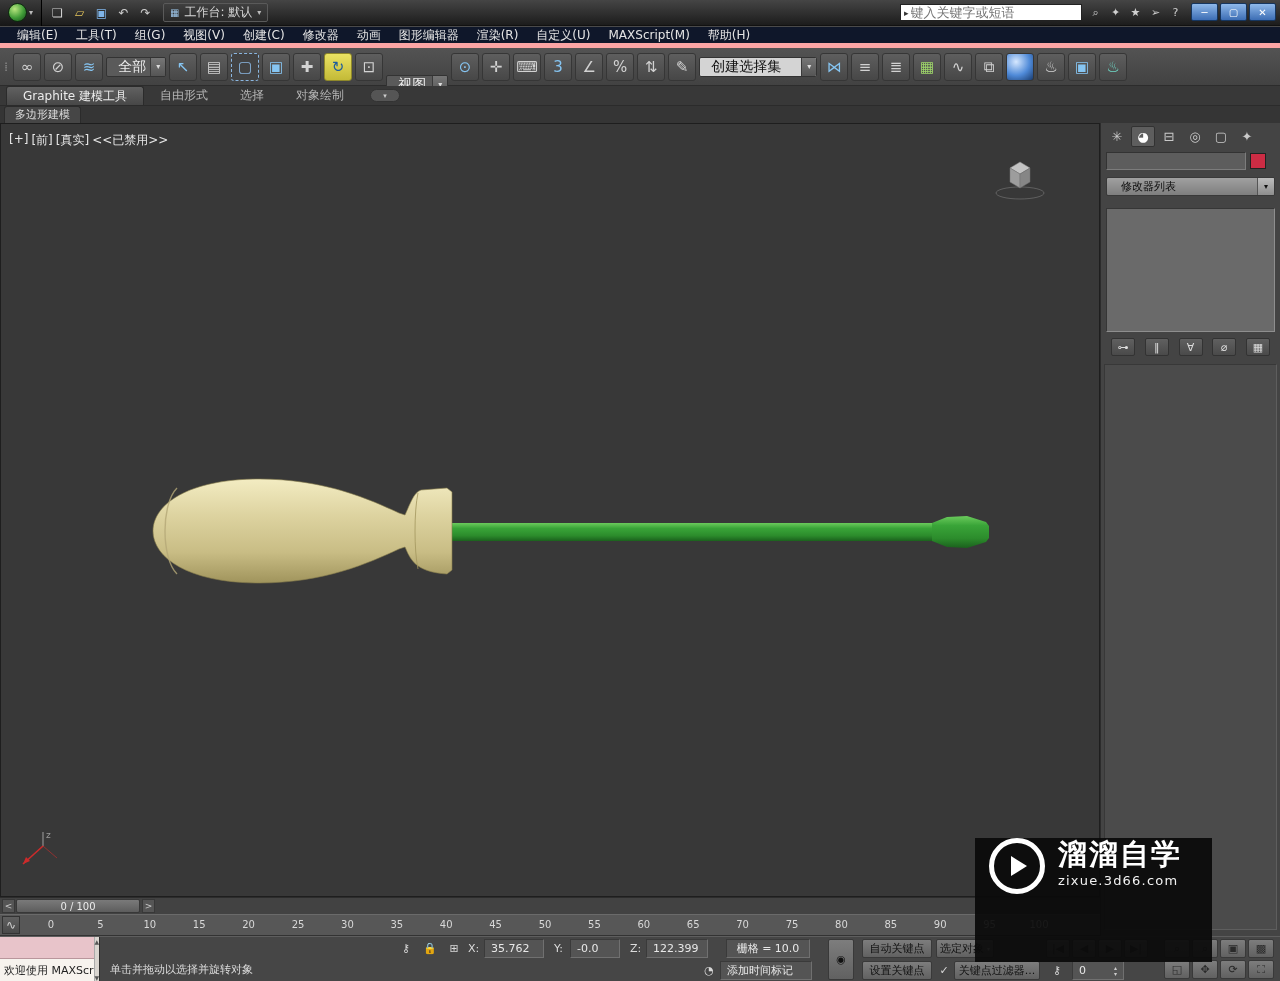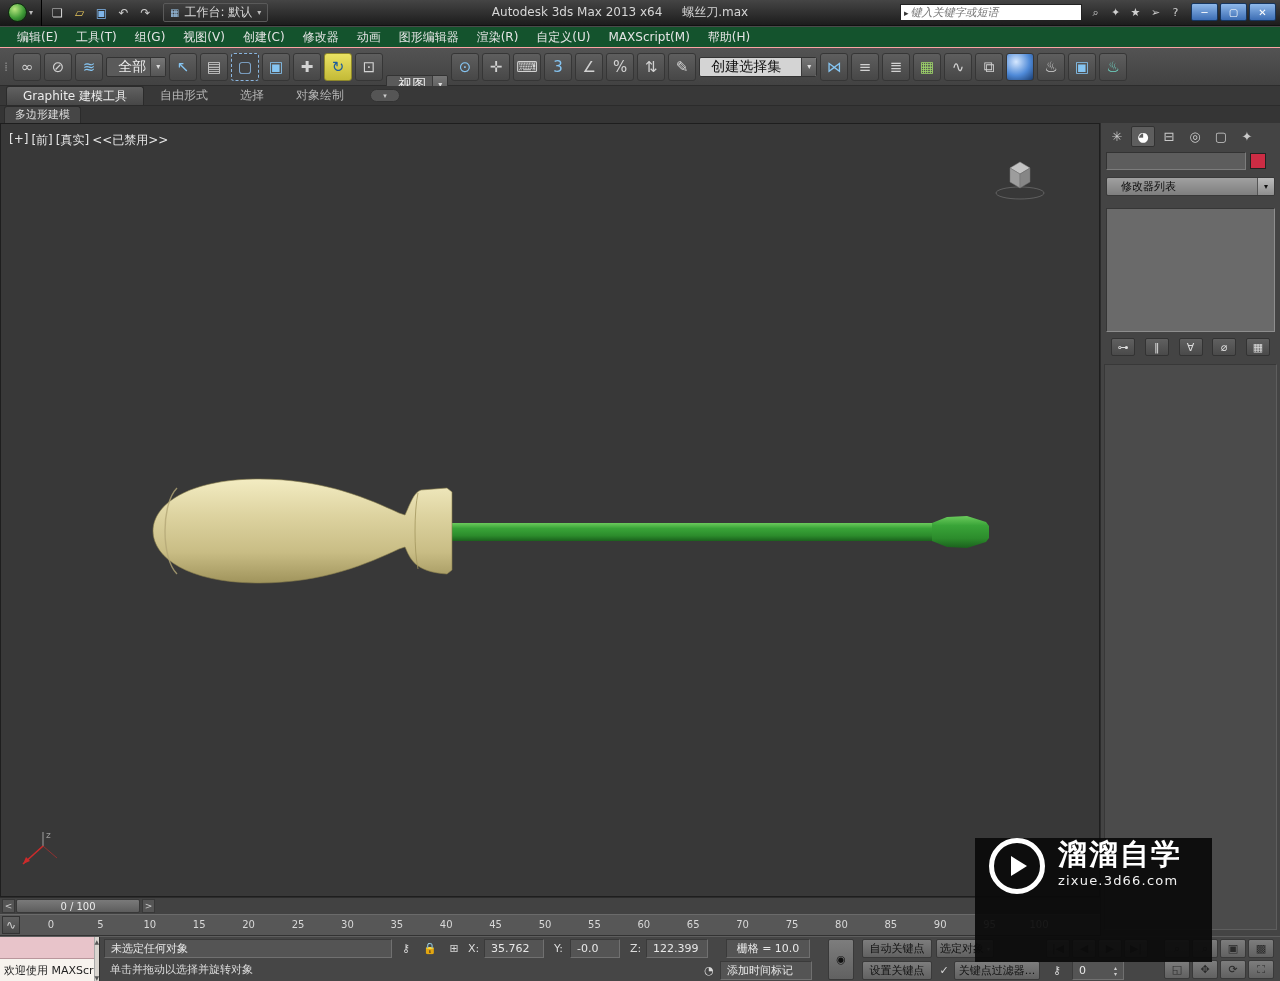--- a/index.html
+++ b/index.html
@@ -13,27 +13,27 @@
 #qat{display:flex;align-items:center;gap:3px;margin-left:6px}
 .qbtn{width:19px;height:19px;display:flex;align-items:center;justify-content:center;font-size:12px;color:#cfcfcf}
 .qbtn.gold{color:#e4c55a}.qbtn.blue{color:#7fb4e8}
 .ws-drop{height:19px;margin-left:8px;display:flex;align-items:center;gap:5px;border:1px solid #5a5a5a;border-radius:2px;padding:0 6px;color:#d8d8d8;background:linear-gradient(#3f3f3f,#2a2a2a)}
 .ws-grid{font-size:10px;color:#9ec7ea}
 #title-text{position:absolute;left:340px;width:560px;text-align:center;color:#d6d6d6;font-size:12px;white-space:nowrap}
 #title-text .fname{margin-left:16px}
 #infobar{position:absolute;right:96px;display:flex;align-items:center;gap:5px}
 .search-wrap{display:flex;align-items:center;background:#fff;border:1px solid #222;height:17px;width:182px;padding:0 3px}
 .search-arrow{color:#333;font-size:9px;margin-right:2px}
-.search-input{border:none;outline:none;width:160px;height:15px;font-size:11px;font-style:italic;color:#333;background:transparent}
+.search-input{border:none;outline:none;width:160px;height:15px;font-size:13px;color:#333;background:transparent}
 .ibtn{width:17px;height:17px;display:flex;align-items:center;justify-content:center;color:#cfcfcf;font-size:11px}
 #winbtns{position:absolute;right:4px;top:3px;display:flex;gap:2px}
 .wbtn{width:27px;height:18px;display:flex;align-items:center;justify-content:center;font-size:10px;color:#fff;background:linear-gradient(#8fb9ea,#3c6db4);border:1px solid #16365f;border-radius:2px}
 
 
-#menubar{position:absolute;left:0;top:27px;width:1280px;height:21px;background:#14532d;display:flex;align-items:center;padding-left:8px;border-bottom:1px solid #fca5a5}
+#menubar{position:absolute;left:0;top:27px;width:1280px;height:21px;background:#0f172a;display:flex;align-items:center;padding-left:8px;border-bottom:5px solid #fca5a5}
 .mitem{padding:0 9px;height:21px;line-height:21px;color:#e4e4e4;font-size:12px;white-space:nowrap}
 
 
 #maintoolbar{position:absolute;left:0;top:48px;width:1280px;height:38px;background:linear-gradient(#535353,#424242);border-bottom:1px solid #2c2c2c;display:flex;align-items:center;gap:3px;padding-left:4px}
 .grip{color:#8a8a8a;font-size:13px;margin-right:2px}
 .tbtn{width:28px;height:28px;display:flex;align-items:center;justify-content:center;font-size:15px;color:#d2d2d2;background:linear-gradient(#5e5e5e,#474747);border:1px solid #363636;border-radius:3px;flex:none}
 .tbtn.blue{color:#86c5f2}.tbtn.green{color:#9fd66a}.tbtn.teal{color:#6fd8c6}
 .tbtn.act{background:linear-gradient(#eae263,#c3ba37);color:#1d5c9e;border-color:#8f882a}
 .tbtn.dash{border:1px dashed #8ab6e0;background:#424242;color:#8ab6e0}
 .tbtn.sphere{background:radial-gradient(circle at 35% 30%,#d6e8ff,#4f8ad8 55%,#1a3c6e);color:transparent}
@@ -121,24 +121,20 @@
       <span class="qbtn ">❏</span>
       <span class="qbtn gold">▱</span>
       <span class="qbtn blue">▣</span>
       <span class="qbtn ">↶</span>
       <span class="qbtn ">↷</span>
     </div>
   <div class="ws-drop">
     <span class="ws-grid">▦</span>
     <span>工作台: 默认</span>
     <span class="logo-caret">▾</span>
-  </div>
-  <div id="title-text">
-    <span>Autodesk 3ds Max  2013 x64</span>
-    <span class="fname">螺丝刀.max</span>
   </div>
   <div id="infobar">
     <div class="search-wrap">
       <span class="search-arrow">▸</span>
       <input class="search-input" placeholder="键入关键字或短语" style="">
     </div>
     <span id="infoicons" style="display:flex;gap:3px">
         <span class="ibtn">⌕</span>
         <span class="ibtn">✦</span>
         <span class="ibtn">★</span>
@@ -349,21 +345,20 @@
     <div class="ml-col">
       <div class="ml-pink"></div>
       <div class="ml-white">欢迎使用 MAXScr</div>
     </div>
     <div class="ml-scroll">
       <span>▲</span>
       <span>▼</span>
     </div>
   </div>
 
-  <div class="sfield" style="left:104px;top:2px;width:288px">未选定任何对象</div>
   <div class="slabel" style="left:110px;top:23px">单击并拖动以选择并旋转对象</div>
 
   <span class="sicon" style="left:396px;top:2px">⚷</span>
   <span class="sicon" style="left:420px;top:2px">🔒</span>
   <span class="sicon" style="left:444px;top:2px">⊞</span>
 
   <span class="slabel" style="left:468px;top:2px">X:</span>
   <div class="sfield" style="left:484px;top:2px;width:60px">35.762</div>
   <span class="slabel" style="left:554px;top:2px">Y:</span>
   <div class="sfield" style="left:570px;top:2px;width:50px">-0.0</div>

